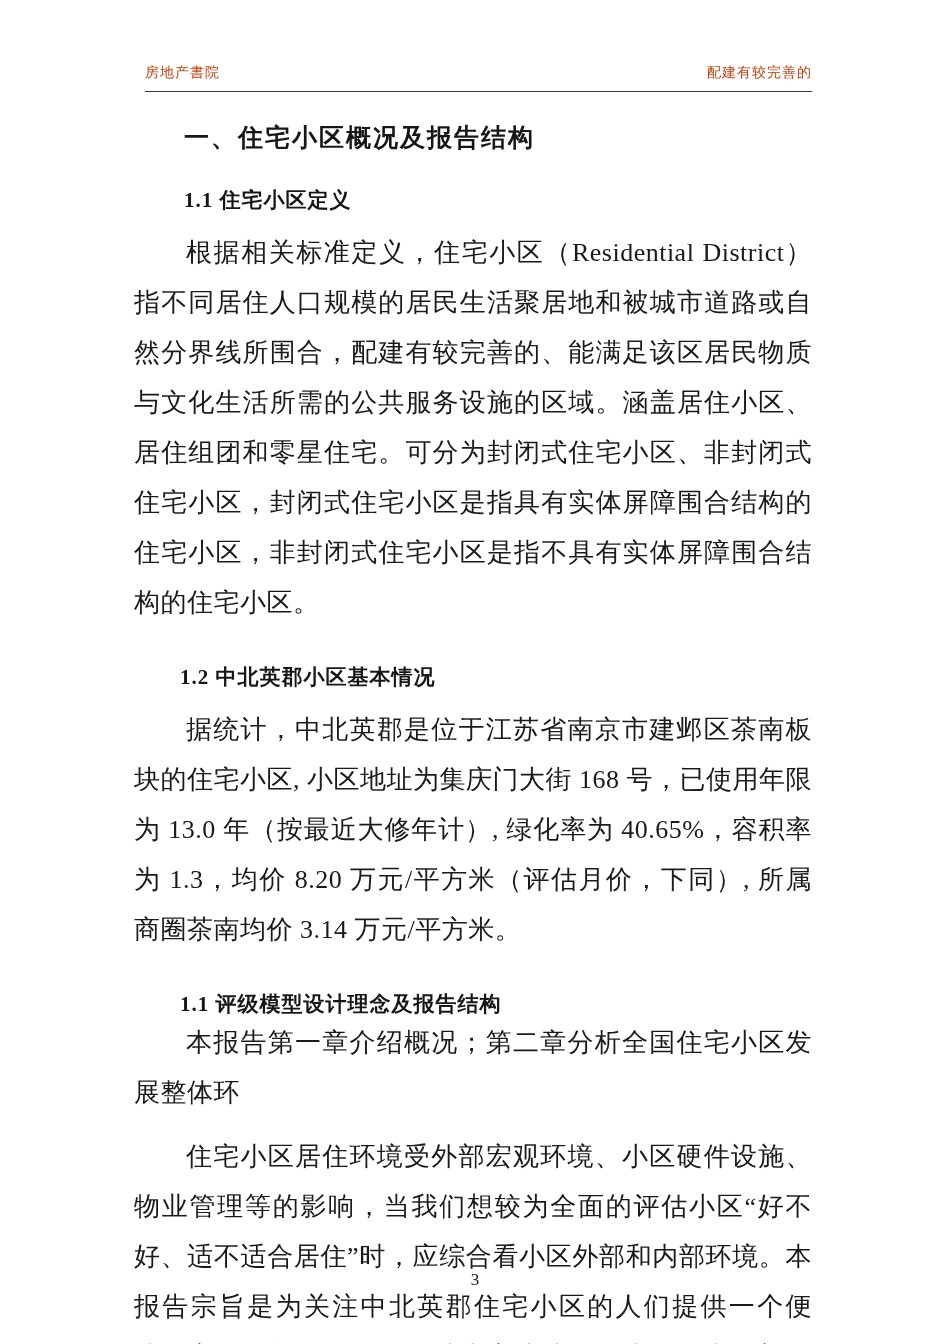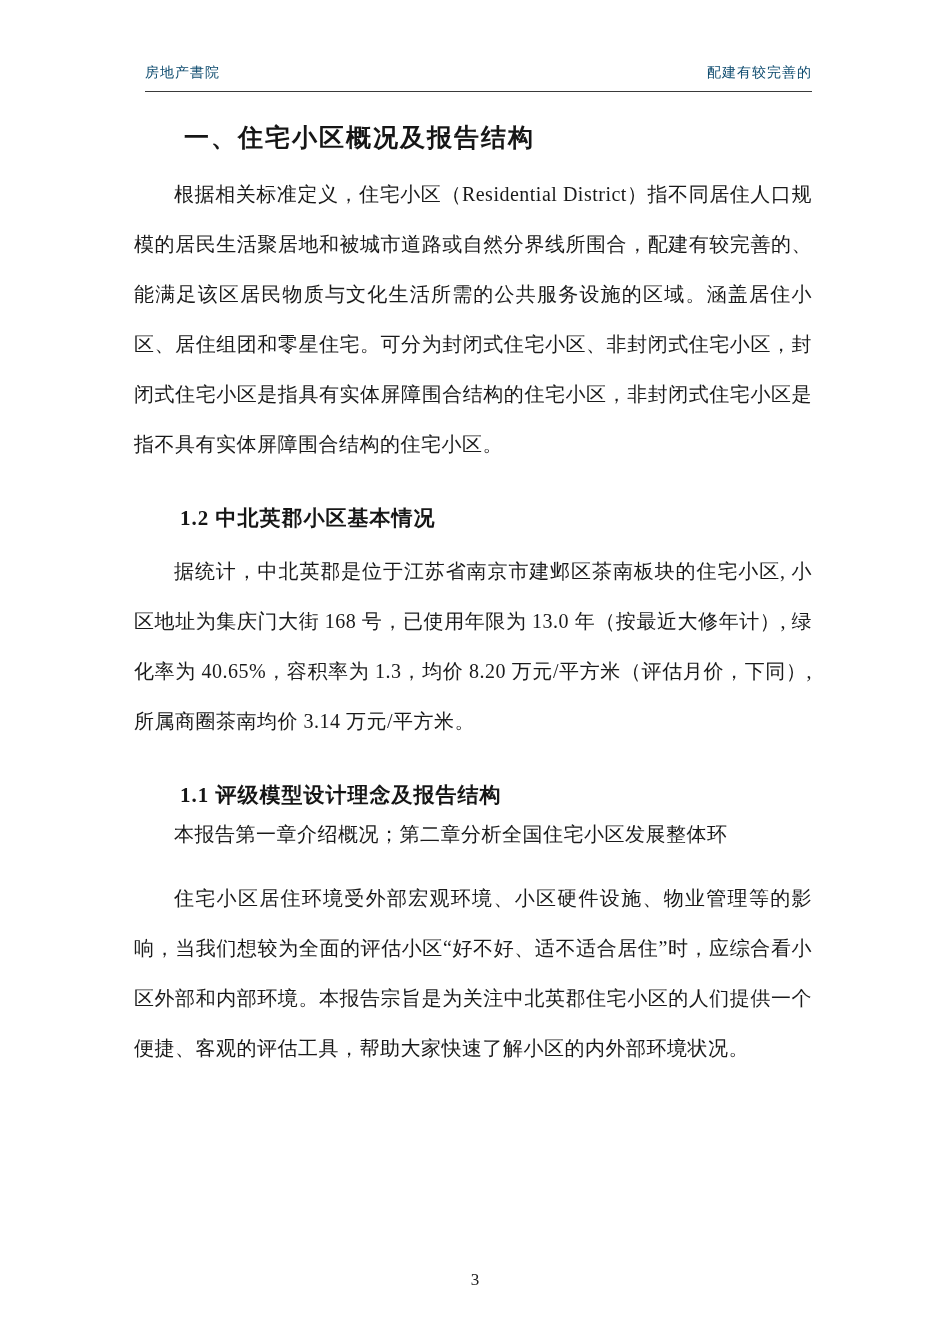--- a/index.html
+++ b/index.html
@@ -20,21 +20,21 @@
   }
   .page-header {
     position: absolute;
     top: 64px;
     left: 145px;
     right: 138px;
     display: flex;
     justify-content: space-between;
     align-items: flex-end;
     font-size: 14px;
-    color: #0c4a6e;
+    color: #c2410c;
     border-bottom: 1px solid #3a3a3a;
     padding-bottom: 9px;
     letter-spacing: 1px;
   }
   .content {
     position: absolute;
     top: 112px;
     left: 134px;
     right: 138px;
   }
@@ -50,21 +50,21 @@
     font-weight: 700;
     margin: 32px 0 0 50px;
     letter-spacing: 1px;
     line-height: 1.3;
   }
   .section-heading.gap-lg {
     margin-top: 36px;
     margin-left: 46px;
   }
   .body-para {
-    font-size: 20px;
+    font-size: 26px;
     line-height: 50px;
     margin: 14px 0 0 0;
     text-indent: 2em;
     text-align: justify;
     letter-spacing: 0.5px;
     color: #1a1a1a;
   }
   .body-para.follow {
     margin-top: 0;
   }
@@ -86,20 +86,21 @@
   <header class="page-header">
     <span>房地产書院</span>
     <span>配建有较完善的</span>
   </header>
 
   <main class="content">
 
     <h1 class="doc-title">一、住宅小区概况及报告结构</h1>
 
     <section>
+      <h2 class="section-heading">1.1 住宅小区定义</h2>
       <p class="body-para">根据相关标准定义，住宅小区（Residential District）指不同居住人口规模的居民生活聚居地和被城市道路或自然分界线所围合，配建有较完善的、能满足该区居民物质与文化生活所需的公共服务设施的区域。涵盖居住小区、居住组团和零星住宅。可分为封闭式住宅小区、非封闭式住宅小区，封闭式住宅小区是指具有实体屏障围合结构的住宅小区，非封闭式住宅小区是指不具有实体屏障围合结构的住宅小区。</p>
     </section>
 
     <section>
       <h2 class="section-heading gap-lg">1.2 中北英郡小区基本情况</h2>
       <p class="body-para">据统计，中北英郡是位于江苏省南京市建邺区茶南板块的住宅小区, 小区地址为集庆门大街 168 号，已使用年限为 13.0 年（按最近大修年计）, 绿化率为 40.65%，容积率为 1.3，均价 8.20 万元/平方米（评估月价，下同）, 所属商圈茶南均价 3.14 万元/平方米。</p>
     </section>
 
     <section>
       <h2 class="section-heading gap-lg">1.1 评级模型设计理念及报告结构</h2>

